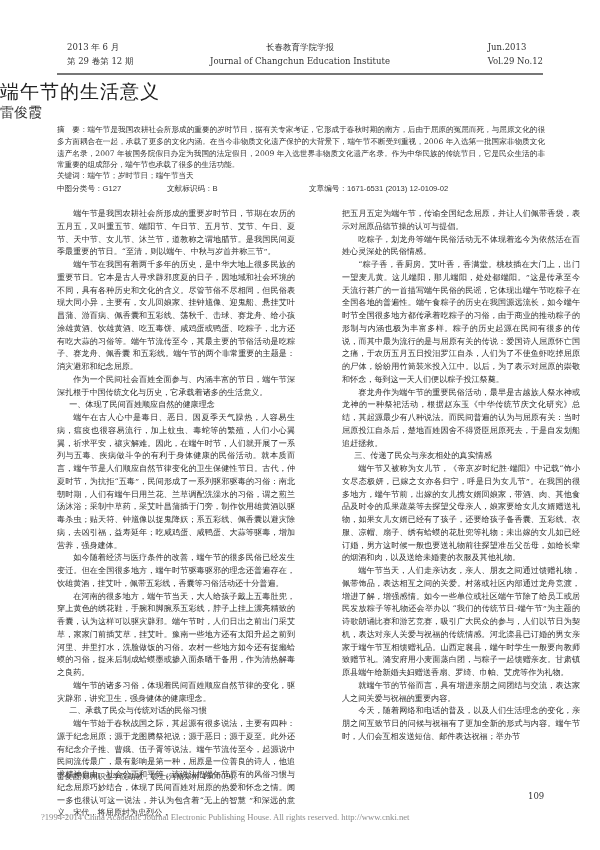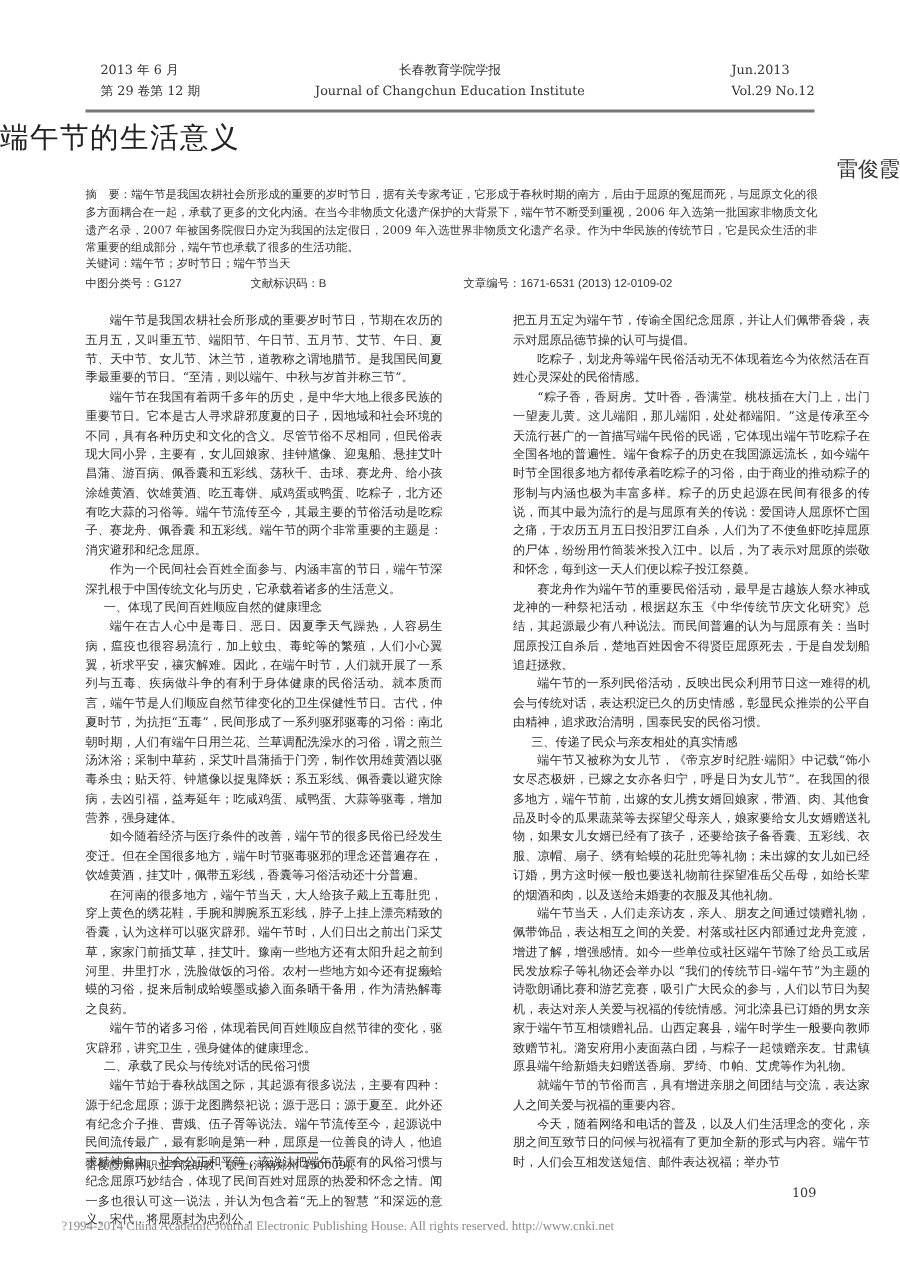--- a/index.html
+++ b/index.html
@@ -3,21 +3,21 @@
 <meta charset="utf-8">
 <style>
   html, body { margin: 0; padding: 0; background: #ffffff; }
   body { width: 600px; height: 850px; position: relative; overflow: hidden; color: #2a2a2a; font-family: "DejaVu Serif", "Liberation Serif", serif; }
   .hdr { position: absolute; top: 40px; left: 57px; width: 486px; height: 28px; font-size: 8.5px; color: #333; }
   .hdr .l { position: absolute; left: 10px; top: 0; line-height: 14px; }
   .hdr .c { position: absolute; left: 0; right: 0; top: 0; text-align: center; line-height: 14px; }
   .hdr .r { position: absolute; right: 0; top: 0; line-height: 14px; }
   .hdr-rule { position: absolute; top: 73px; left: 57px; width: 486px; height: 2px; background: #777; }
   .title { position: absolute; top: 79px; left: 0; width: 488px; text-align: left; font-size: 19px; color: #222; letter-spacing: 1px; }
-  .author { position: absolute; top: 104px; left: 0; width: 600px; text-align: right; font-size: 14px; color: #333; }
+  .author { position: absolute; top: 104px; left: 0; width: 600px; text-align: left; font-size: 14px; color: #333; }
   .abs { position: absolute; top: 124px; left: 57px; width: 488px; font-size: 7.6px; line-height: 11.8px; color: #333; text-align: justify; }
   .abs .lbl { font-family: "Liberation Sans", sans-serif; }
   .kw { position: absolute; top: 171px; left: 57px; width: 488px; font-size: 7.6px; color: #333; }
   .cls { position: absolute; top: 184px; left: 57px; width: 488px; font-size: 7.6px; color: #333; font-family: "Liberation Sans", sans-serif; }
   .cls span { position: absolute; top: 0; text-align: right; }
   .col { position: absolute; top: 207px; width: 238px; font-size: 8.1px; line-height: 12.75px; color: #2e2e2e; text-align: justify; }
   .col.left { left: 57px; }
   .col.right { left: 305px; margin-left: 37px; }
   .col p { margin: 0; text-indent: 2em; }
   .col p.h { text-indent: 1.5em; }
@@ -73,21 +73,20 @@
   <p>端午节的诸多习俗，体现着民间百姓顺应自然节律的变化，驱灾辟邪，讲究卫生，强身健体的健康理念。</p>
   <p class="h">二、承载了民众与传统对话的民俗习惯</p>
   <p>端午节始于春秋战国之际，其起源有很多说法，主要有四种：源于纪念屈原；源于龙图腾祭祀说；源于恶日；源于夏至。此外还有纪念介子推、曹娥、伍子胥等说法。端午节流传至今，起源说中民间流传最广，最有影响是第一种，屈原是一位善良的诗人，他追求精神自由、社会公正和平等，该说法把端午节原有的风俗习惯与纪念屈原巧妙结合，体现了民间百姓对屈原的热爱和怀念之情。闻一多也很认可这一说法，并认为包含着“无上的智慧 ”和深远的意义。宋代，将屈原封为忠烈公，</p>
 </div>
 
 <div class="col right">
   <p style="text-indent:0">把五月五定为端午节，传谕全国纪念屈原，并让人们佩带香袋，表示对屈原品德节操的认可与提倡。</p>
   <p>吃粽子，划龙舟等端午民俗活动无不体现着迄今为依然活在百姓心灵深处的民俗情感。</p>
   <p>“粽子香，香厨房。艾叶香，香满堂。桃枝插在大门上，出门一望麦儿黄。这儿端阳，那儿端阳，处处都端阳。”这是传承至今天流行甚广的一首描写端午民俗的民谣，它体现出端午节吃粽子在全国各地的普遍性。端午食粽子的历史在我国源远流长，如今端午时节全国很多地方都传承着吃粽子的习俗，由于商业的推动粽子的形制与内涵也极为丰富多样。粽子的历史起源在民间有很多的传说，而其中最为流行的是与屈原有关的传说：爱国诗人屈原怀亡国之痛，于农历五月五日投汨罗江自杀，人们为了不使鱼虾吃掉屈原的尸体，纷纷用竹筒装米投入江中。以后，为了表示对屈原的崇敬和怀念，每到这一天人们便以粽子投江祭奠。</p>
   <p>赛龙舟作为端午节的重要民俗活动，最早是古越族人祭水神或龙神的一种祭祀活动，根据赵东玉《中华传统节庆文化研究》总结，其起源最少有八种说法。而民间普遍的认为与屈原有关：当时屈原投江自杀后，楚地百姓因舍不得贤臣屈原死去，于是自发划船追赶拯救。</p>
-  <p>端午节的一系列民俗活动，反映出民众利用节日这一难得的机会与传统对话，表达积淀已久的历史情感，彰显民众推崇的公平自由精神，追求政治清明，国泰民安的民俗习惯。</p>
   <p class="h">三、传递了民众与亲友相处的真实情感</p>
   <p>端午节又被称为女儿节，《帝京岁时纪胜·端阳》中记载“饰小女尽态极妍，已嫁之女亦各归宁，呼是日为女儿节”。在我国的很多地方，端午节前，出嫁的女儿携女婿回娘家，带酒、肉、其他食品及时令的瓜果蔬菜等去探望父母亲人，娘家要给女儿女婿赠送礼物，如果女儿女婿已经有了孩子，还要给孩子备香囊、五彩线、衣服、凉帽、扇子、绣有蛤蟆的花肚兜等礼物；未出嫁的女儿如已经订婚，男方这时候一般也要送礼物前往探望准岳父岳母，如给长辈的烟酒和肉，以及送给未婚妻的衣服及其他礼物。</p>
   <p>端午节当天，人们走亲访友，亲人、朋友之间通过馈赠礼物，佩带饰品，表达相互之间的关爱。村落或社区内部通过龙舟竞渡，增进了解，增强感情。如今一些单位或社区端午节除了给员工或居民发放粽子等礼物还会举办以 “我们的传统节日-端午节”为主题的诗歌朗诵比赛和游艺竞赛，吸引广大民众的参与，人们以节日为契机，表达对亲人关爱与祝福的传统情感。河北滦县已订婚的男女亲家于端午节互相馈赠礼品。山西定襄县，端午时学生一般要向教师致赠节礼。潞安府用小麦面蒸白团，与粽子一起馈赠亲友。甘肃镇原县端午给新婚夫妇赠送香扇、罗绮、巾帕、艾虎等作为礼物。</p>
   <p>就端午节的节俗而言，具有增进亲朋之间团结与交流，表达家人之间关爱与祝福的重要内容。</p>
   <p>今天，随着网络和电话的普及，以及人们生活理念的变化，亲朋之间互致节日的问候与祝福有了更加全新的形式与内容。端午节时，人们会互相发送短信、邮件表达祝福；举办节</p>
 </div>
 
 <div class="fn-rule"></div>
 <div class="fn">雷俊霞/郑州职业学院助教，硕士(河南郑州 450009)。</div>
 

